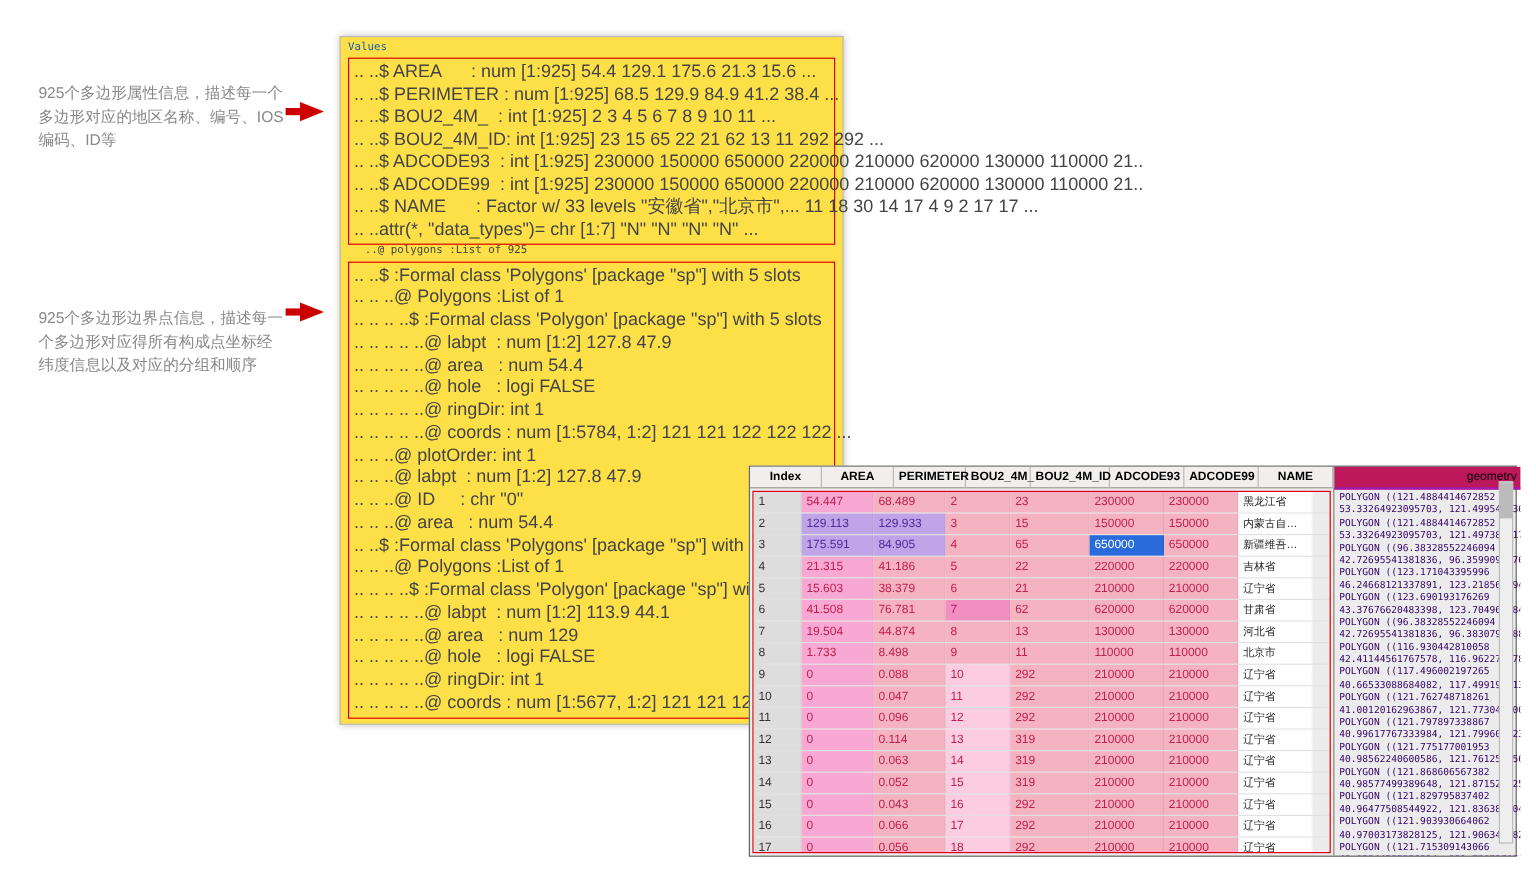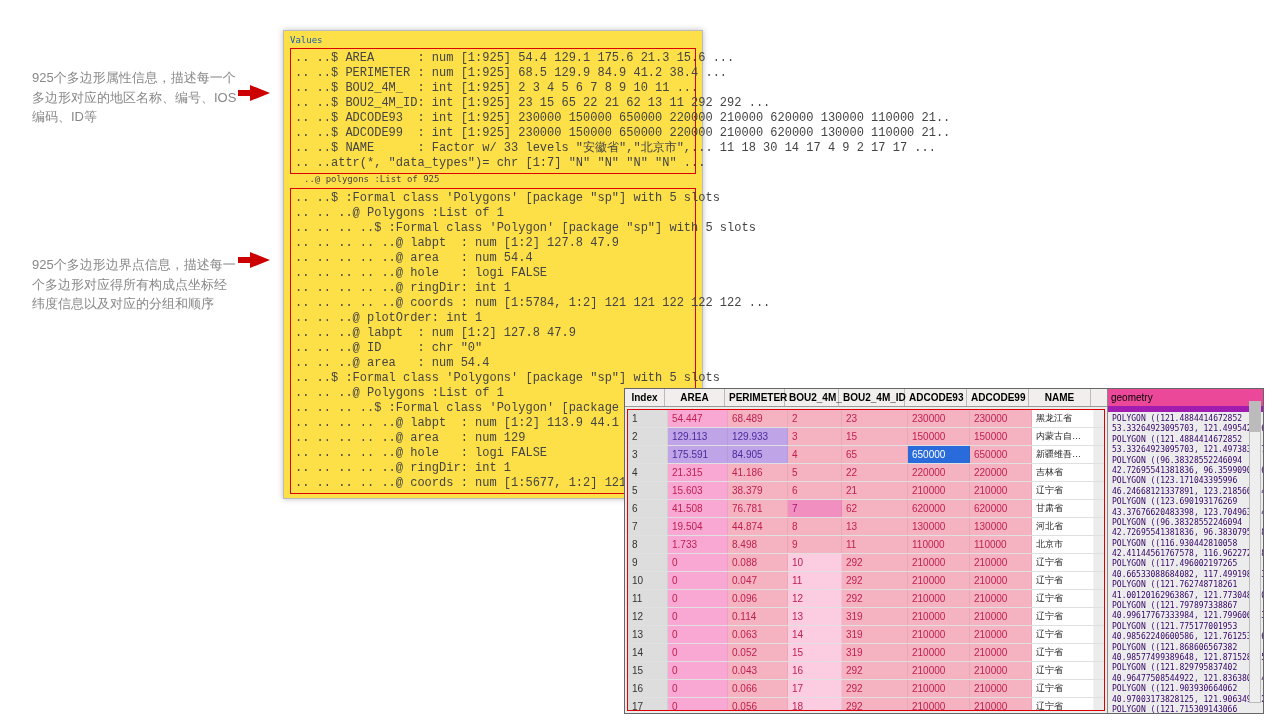--- a/index.html
+++ b/index.html
@@ -59,22 +59,22 @@
   }
   .console .kw { color: #1a5faa; }
   .redbox {
     border: 1.5px solid #d00;
     margin-top: 2px;
     padding: 2px 4px;
   }
   .redbox pre, .console pre {
     margin: 0;
     white-space: pre;
-    font-family: Liberation Mono, monospace;
-    font-size: 12px;
+    font-family: Liberation Sans, sans-serif;
+    font-size: 15px;
   }
 
   
   .dt-wrap {
     position: absolute;
     left: 624px;
     top: 388px;
     width: 640px;
     height: 326px;
     border: 1px solid #666;
@@ -132,36 +132,36 @@
   .c-perim    { width: 60px; background:#f5b2c0; color:#c02050; }
   .c-bou2     { width: 54px; background:#f5b2c0; color:#c02050; }
   .c-bouid    { width: 66px; background:#f5b2c0; color:#c02050; }
   .c-ad93     { width: 62px; background:#f5b2c0; color:#c02050; }
   .c-ad99     { width: 62px; background:#f5b2c0; color:#c02050; }
   .c-name     { width: 62px; background:#fff; color:#222; font-size:9px;}
   .purple .c-area, .purple .c-perim { background:#bfa4e8; color:#4a2b9a;}
   .sel { background:#2a6bdc !important; color:#fff !important; }
   .pink .c-bou2 { background:#f08fc0; color:#b01070;}
   .pale .c-bou2 { background:#fccde1; }
-  .h-index    { width: 40px; }
+  .h-index    { width: 60px; }
   .h-area     { width: 60px; }
   .h-perim    { width: 60px; }
   .h-bou2     { width: 54px; }
   .h-bouid    { width: 66px; }
   .h-ad93     { width: 62px; color:#000; }
   .h-ad99     { width: 62px; }
   .h-name     { width: 62px; }
 
   .geom-head {
     font-size: 10px;
     font-weight: normal;
-    text-align: left;
+    text-align: right;
     padding: 3px;
-    border-bottom: 6px solid #a21caf;
-    background:#ec4899;
+    border-bottom: 2px solid #a21caf;
+    background:#be185d;
   }
   .geom-body {
     flex:1;
     padding: 2px 4px;
     font-family: Consolas, monospace;
     font-size: 8px;
     line-height: 1.3;
     color:#306;
     overflow: hidden;
     white-space: pre;

